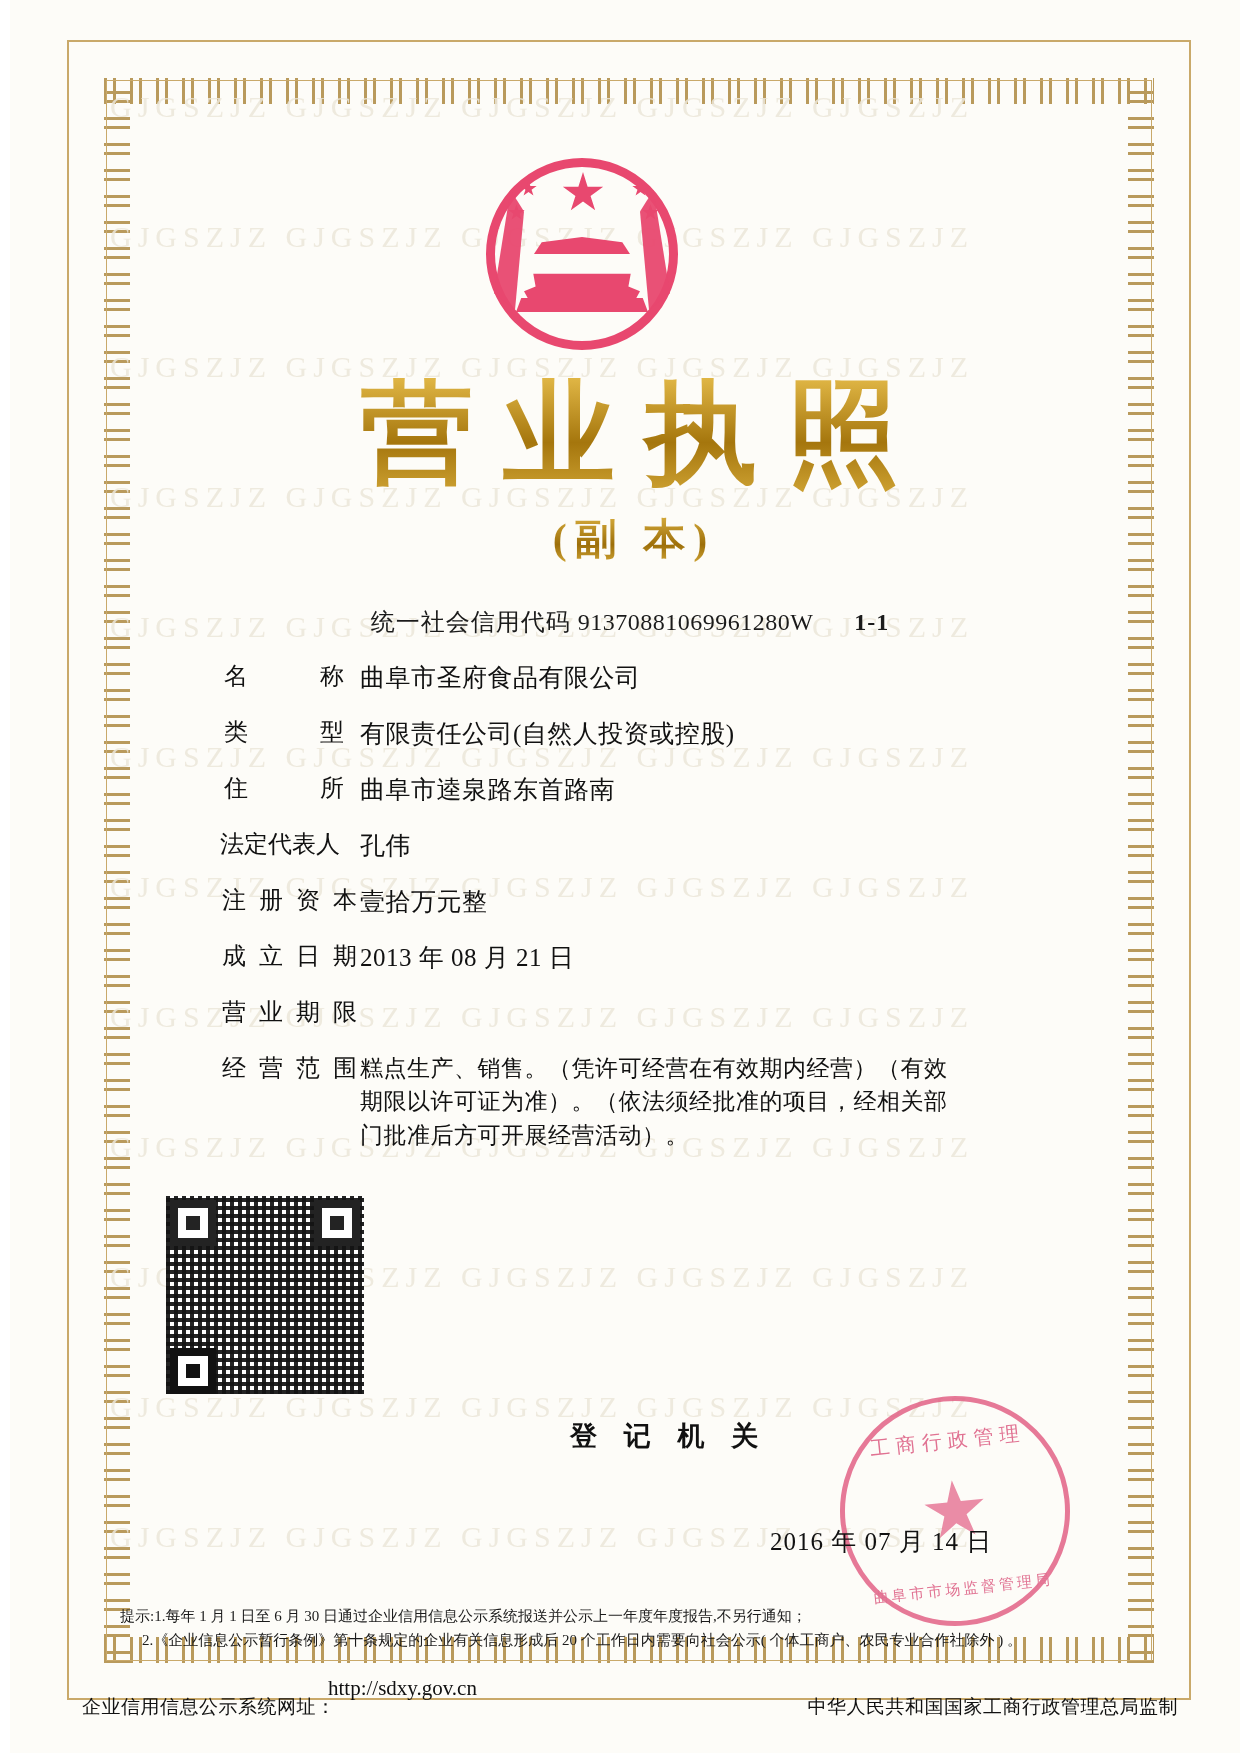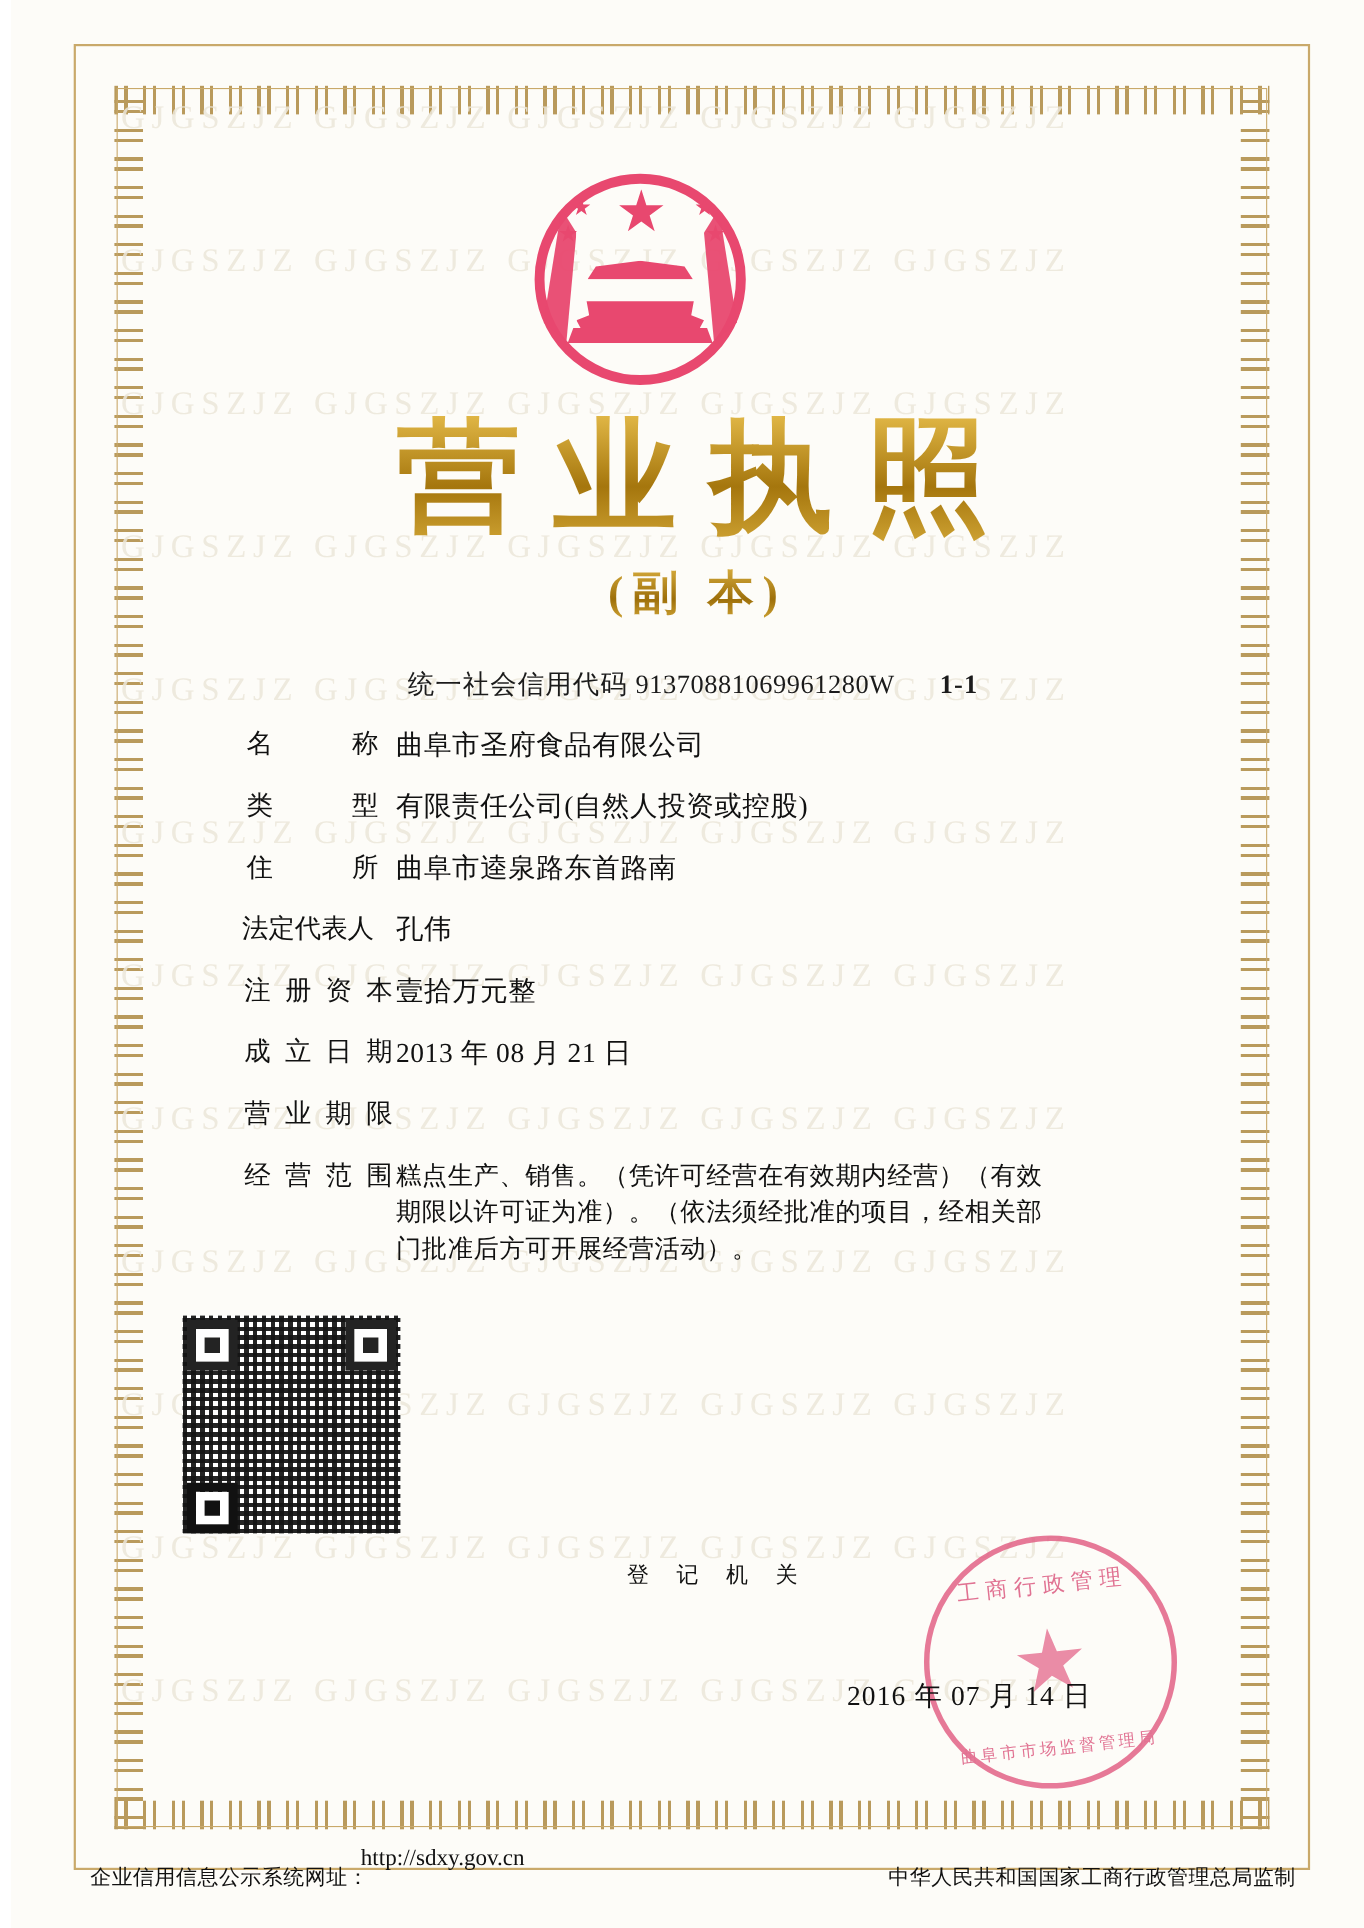--- a/index.html
+++ b/index.html
@@ -248,23 +248,24 @@
     width: 46px; height: 46px;
     border: 8px solid #111;
     box-sizing: border-box;
     box-shadow: inset 0 0 0 8px #fff, inset 0 0 0 18px #111;
   }
 
   
   .authority {
     position: absolute;
     left: 560px; top: 1418px;
-    font-size: 20px;
+    font-size: 27px;
     letter-spacing: 10px;
     color: #111;
+    font-weight: bold;
   }
   .issue-date {
     position: absolute;
     left: 760px; top: 1525px;
     font-size: 25px;
     color: #111;
     letter-spacing: 1px;
   }
 
   
@@ -426,20 +427,24 @@
   <div class="authority">登 记 机 关</div>
 
   <div class="seal">
     <div class="seal-top-text">工商行政管理</div>
     <div class="seal-star"></div>
     <div class="seal-bottom-text">曲阜市市场监督管理局</div>
   </div>
 
   <div class="issue-date">2016 年 07 月 14 日</div>
 
+  <div class="notes">
+    <div class="ln">提示:1.每年 1 月 1 日至 6 月 30 日通过企业信用信息公示系统报送并公示上一年度年度报告,不另行通知；</div>
+    <div class="ln ln2">2.《企业信息公示暂行条例》第十条规定的企业有关信息形成后 20 个工作日内需要向社会公示( 个体工商户、农民专业合作社除外 ) 。</div>
+  </div>
 
   <div class="footer-url">http://sdxy.gov.cn</div>
 
   <div class="footer">
     <div class="footer-left">企业信用信息公示系统网址：</div>
     <div class="footer-right">中华人民共和国国家工商行政管理总局监制</div>
   </div>
 
 </div>
 

